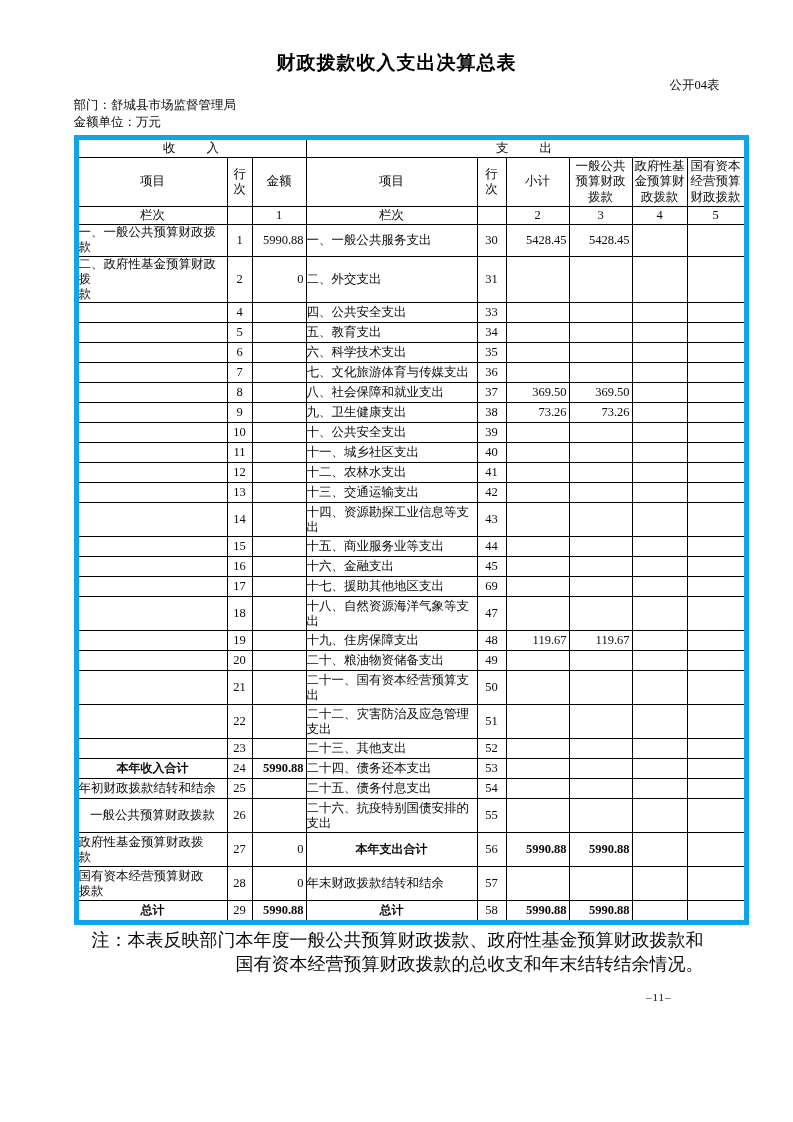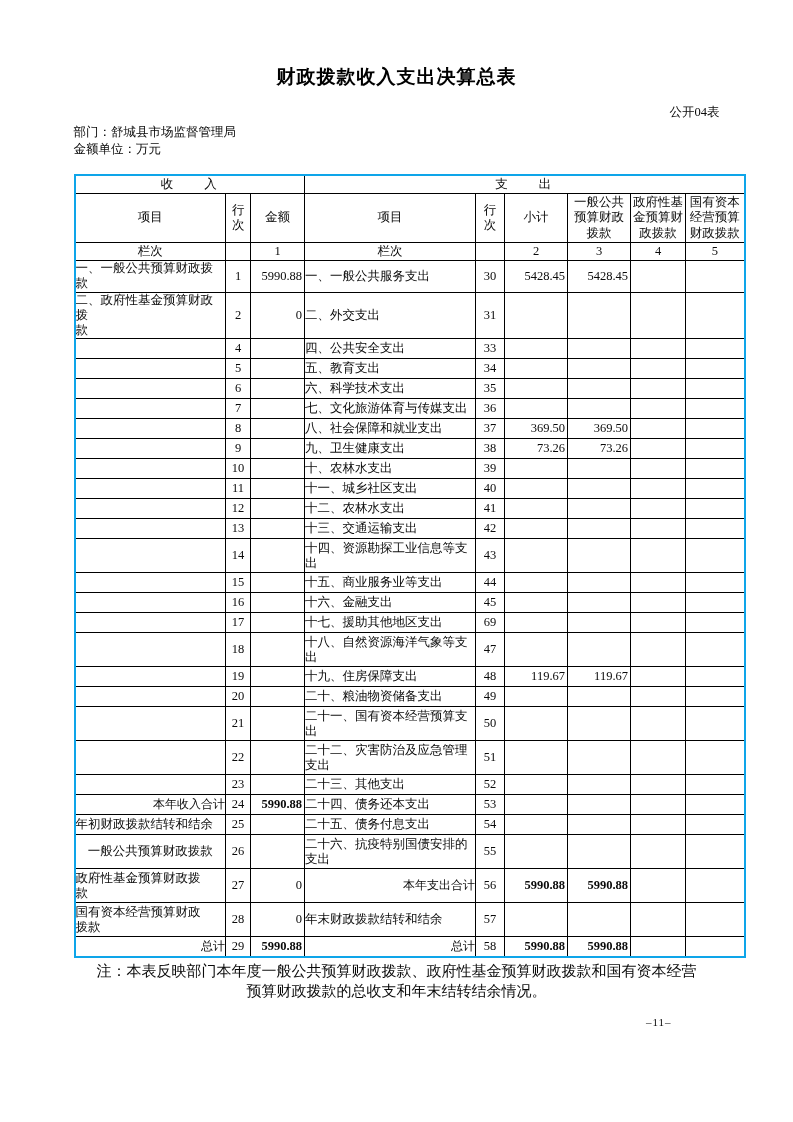--- a/index.html
+++ b/index.html
@@ -1,52 +1,52 @@
 <!DOCTYPE html>
 <html><head>
 <meta charset="utf-8">
 <style>
   html,body{margin:0;padding:0;background:#e8e8e8;}
   .page{
     width:793px;height:1122px;background:#ffffff;margin:0 auto;
     overflow:hidden;color:#0a0a0a;
     font-family:"Liberation Serif","DejaVu Serif",serif;
   }
-  .sheet{width:646px;margin:0 auto;padding-top:64px;}
+  .sheet{width:646px;margin:0 auto;padding-top:50px;}
   .title{
     margin:0;text-align:center;color:#000;
     font-family:"DejaVu Sans","Liberation Sans",sans-serif;
     font-weight:bold;font-size:19px;letter-spacing:1px;
   }
-  .doc-code{text-align:right;font-size:12.5px;margin-top:14px;}
+  .doc-code{text-align:right;font-size:12.5px;margin-top:1px;}
   .meta{display:flex;justify-content:space-between;font-size:12.5px;margin-top:3px;flex-direction:column;}
   table.budget{
     width:670px;table-layout:fixed;border-collapse:collapse;
-    margin-top:16px;border:2px solid #0ea5e9;
+    margin-top:4px;border:5px solid #0ea5e9;
   }
   .budget td{
     border:1px solid #000;font-size:12.5px;line-height:1.22;
     vertical-align:middle;text-align:center;padding:0;overflow:hidden;
   }
   .sec td{height:17px;letter-spacing:2px;}
   .colhead td{height:48px;word-break:break-all;}
   .colhead td.vert{padding:0 6px;}
   .lanci td{height:17px;}
   tr.hr1 td{height:19px;}
   tr.hr2 td{height:33px;}
   td.item{text-align:left;white-space:pre-line;word-break:break-all;}
   td.ln{text-align:center;}
   td.num{text-align:right;padding-right:2px;}
   td.tot{
-    text-align:right;font-weight:normal;white-space:normal;
+    text-align:center;font-weight:bold;white-space:normal;
     font-family:"DejaVu Sans","Liberation Sans",sans-serif;font-size:12px;
   }
   td.ctr{text-align:center;}
   td.b{font-weight:bold;}
-  .note{margin:4px 16px 0;font-size:15px;line-height:1.32;text-align:center;}
+  .note{margin:4px 16px 0;font-size:18px;line-height:1.32;text-align:right;}
   .pagenum{margin-top:14px;text-align:right;padding-right:48px;font-size:11px;letter-spacing:1px;}
 </style>
 </head>
 <body>
 
 <div class="page">
   <div class="sheet">
     <h1 class="title">财政拨款收入支出决算总表</h1>
     <div class="doc-code">公开04表</div>
     <div class="meta">
@@ -181,21 +181,21 @@
             <td class="ln">38</td>
             <td class="num">73.26</td>
             <td class="num">73.26</td>
             <td class="num"></td>
             <td class="num"></td>
           </tr>
           <tr class="hr1">
             <td class="item"></td>
             <td class="ln">10</td>
             <td class="num"></td>
-            <td class="item">十、农林水支出</td>
+            <td class="item">十、公共安全支出</td>
             <td class="ln">39</td>
             <td class="num"></td>
             <td class="num"></td>
             <td class="num"></td>
             <td class="num"></td>
           </tr>
           <tr class="hr1">
             <td class="item"></td>
             <td class="ln">11</td>
             <td class="num"></td>

